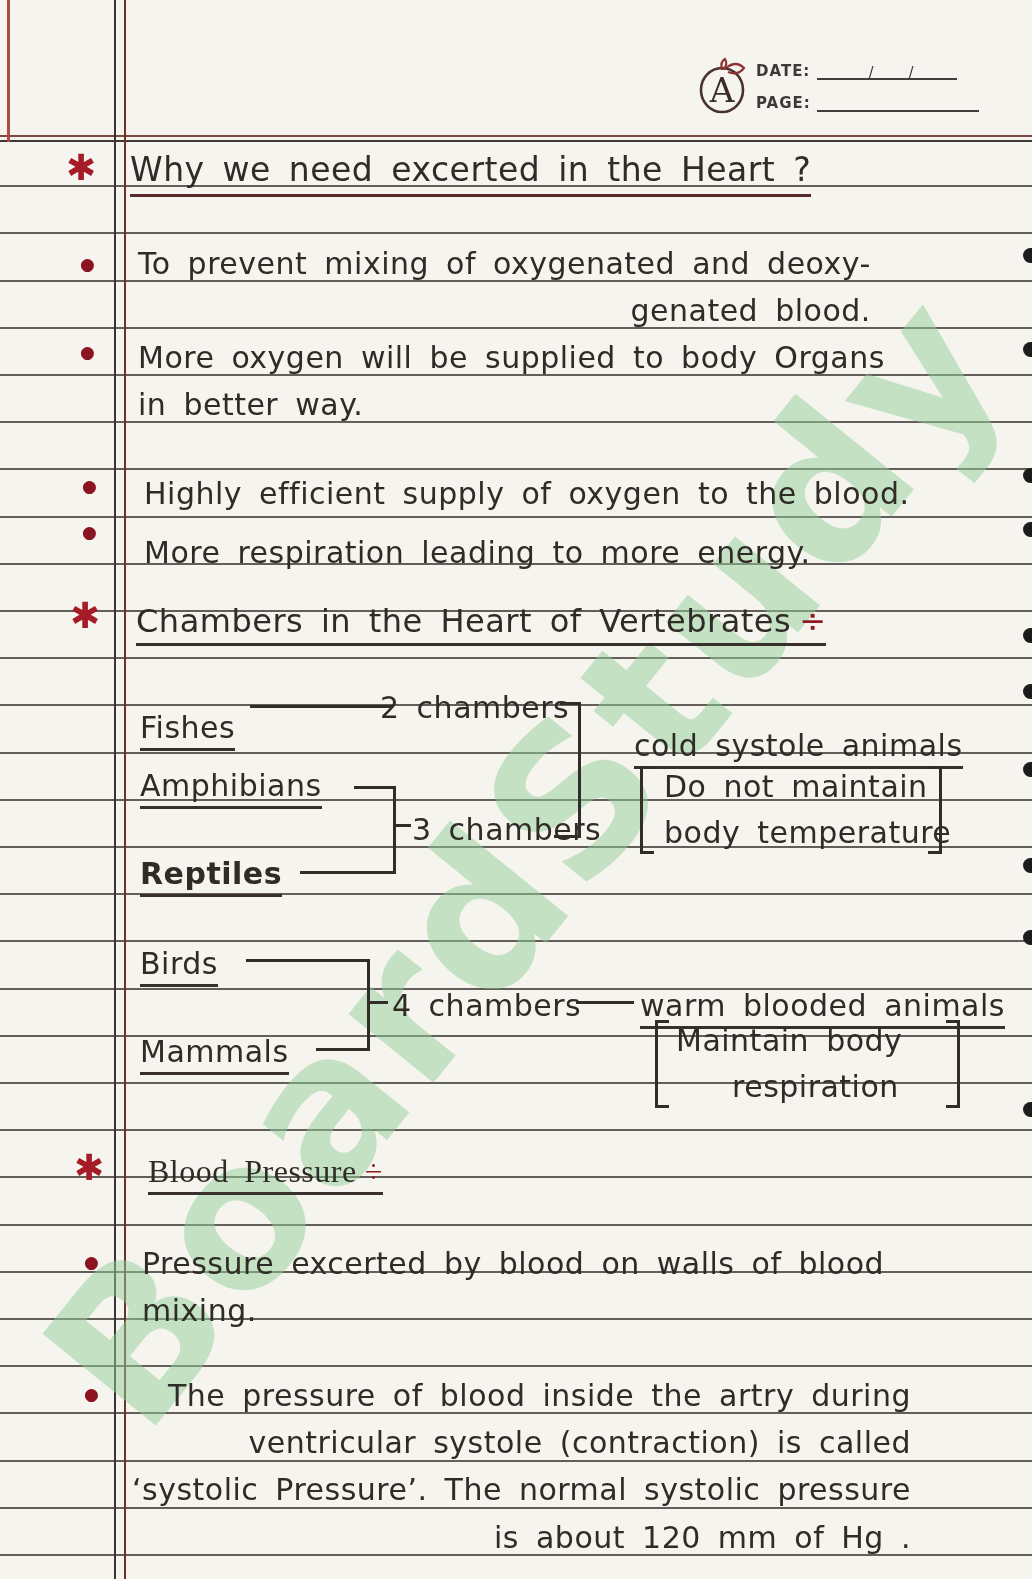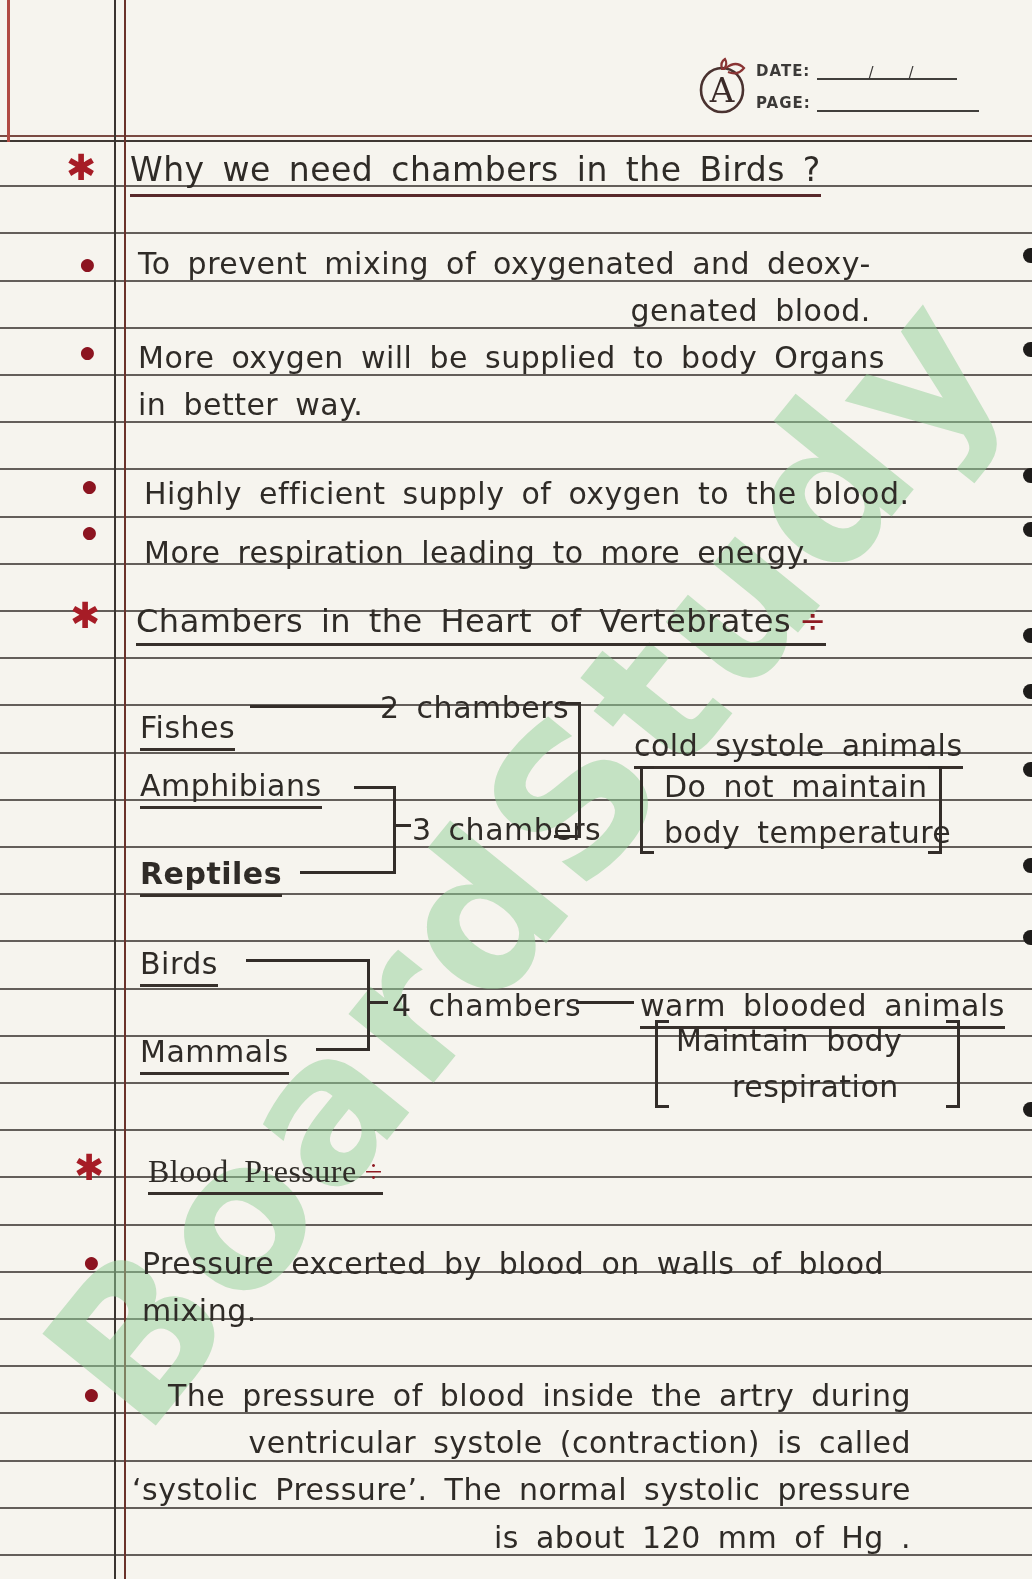--- a/index.html
+++ b/index.html
@@ -97,21 +97,21 @@
   <div class="mark-ast" style="left:70px; top:598px;">✱</div>
   <div class="mark-ast" style="left:74px; top:1150px;">✱</div>
   <div class="mark-dot" style="left:80px; top:256px;">●</div>
   <div class="mark-dot" style="left:80px; top:344px;">●</div>
   <div class="mark-dot" style="left:82px; top:478px;">●</div>
   <div class="mark-dot" style="left:82px; top:524px;">●</div>
   <div class="mark-dot" style="left:84px; top:1254px;">●</div>
   <div class="mark-dot" style="left:84px; top:1386px;">●</div>
 
   <div class="hw title" style="left:130px; top:146px;">
-    <span class="u-red">Why we need chambers in the Birds ?</span>
+    <span class="u-red">Why we need excerted in the Heart ?</span>
   </div>
   <div class="hw" style="left:138px; top:240px;text-align:right;">
     <div>To prevent mixing of oxygenated and deoxy-</div>
     <div>genated blood.</div>
   </div>
   <div class="hw" style="left:138px; top:334px;">
     <div>More oxygen will be supplied to body Organs</div>
     <div>in better way.</div>
   </div>
   <div class="hw" style="left:144px; top:470px;">Highly efficient supply of oxygen to the blood.</div>

